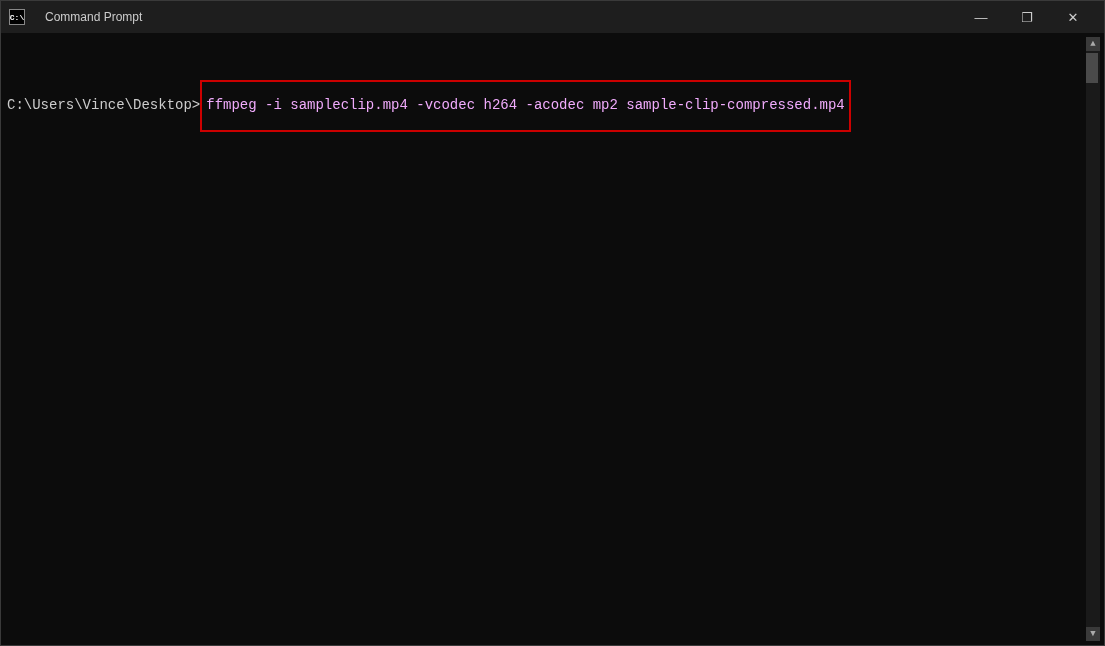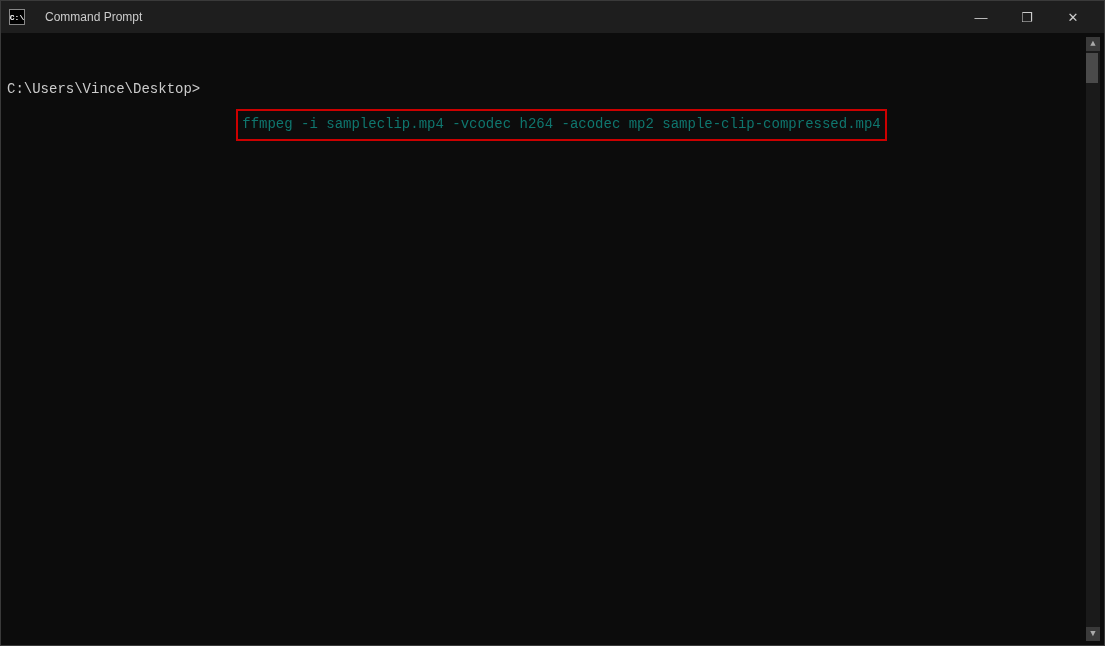--- a/index.html
+++ b/index.html
@@ -106,35 +106,33 @@
       color: #cccccc;
       font-size: 14px;
       font-family: 'Courier New', Courier, monospace;
       line-height: 1.4;
       padding: 4px 2px;
       white-space: pre;
     }
 
     .command-line {
       display: flex;
-      align-items: flex-start;
-      gap: 36px;
+      align-items: center;
     }
 
     .prompt {
       color: #cccccc;
       white-space: nowrap;
     }
 
     .command-highlighted {
       border: 2px solid #cc0000;
-      padding: 4px 4px;
-      color: #0f766e;
+      padding: 14px 4px;
+      color: #f0abfc;
       white-space: pre;
-      margin-top: 29px;
     }
 
     .scrollbar {
       width: 14px;
       background: #2a2a2a;
       display: flex;
       flex-direction: column;
       align-items: center;
       flex-shrink: 0;
     }

